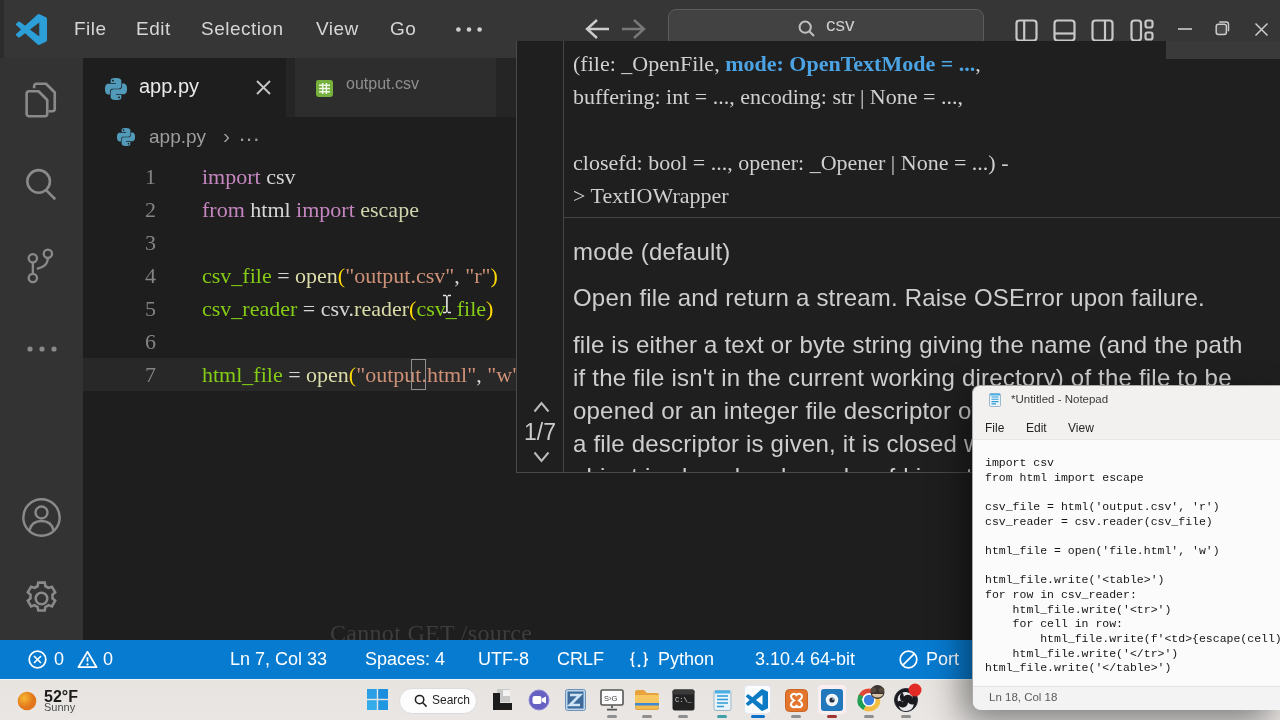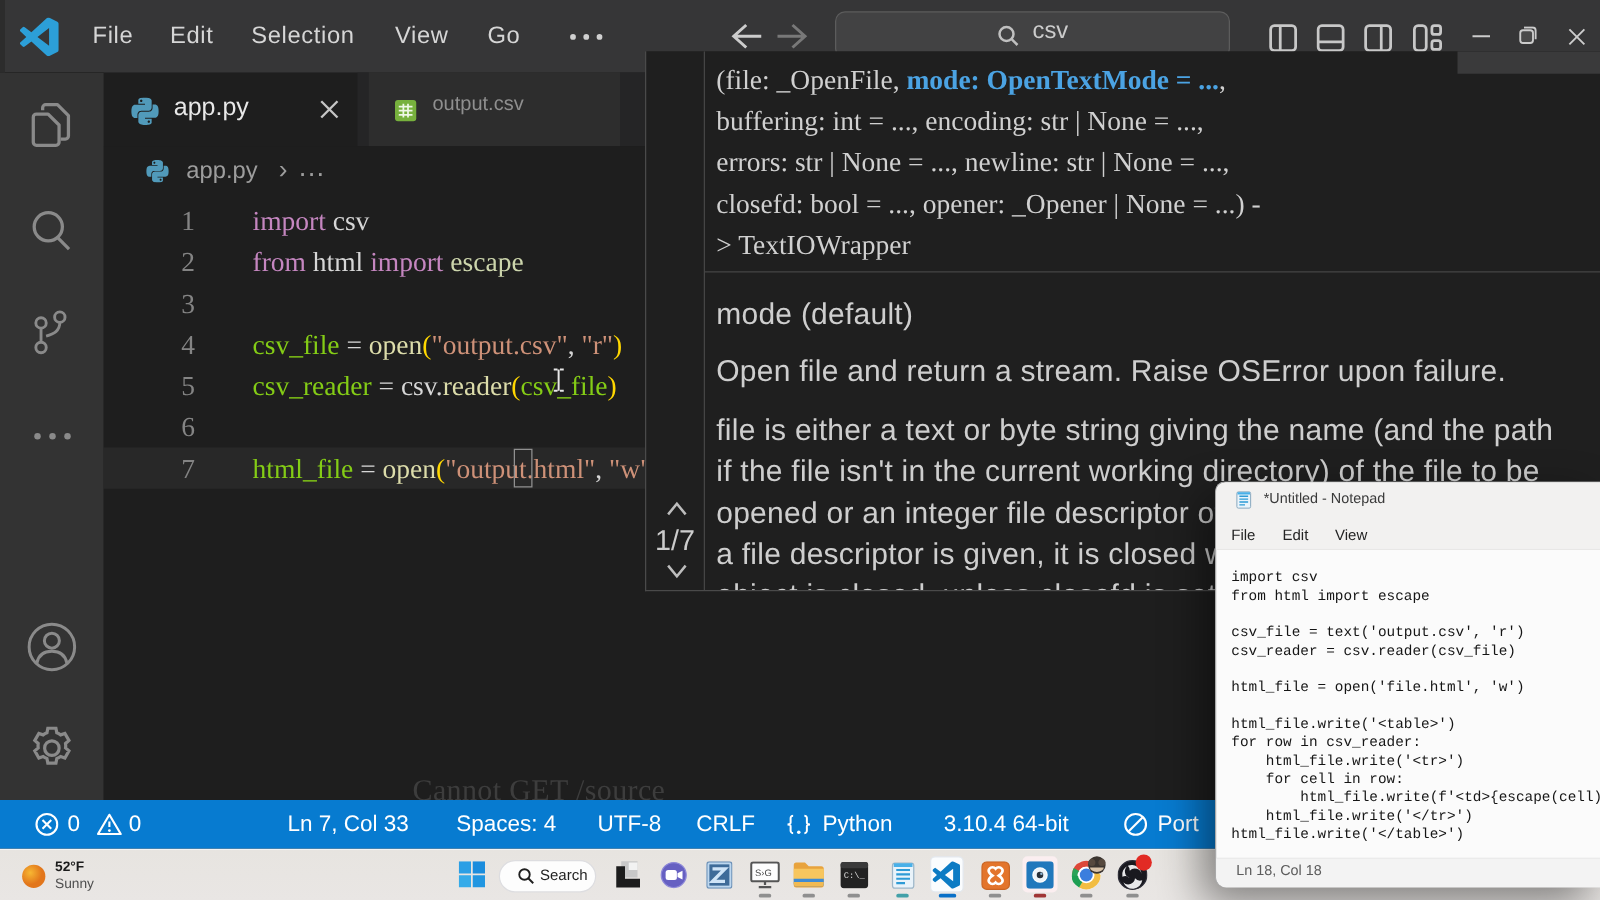--- a/index.html
+++ b/index.html
@@ -223,21 +223,21 @@
 
     <svg class="abs" style="left:17px;top:11px" width="20" height="20" viewBox="0 0 20 20">
         <defs>
           <radialGradient id="sun" cx="35%" cy="35%">
             <stop offset="0%" stop-color="#f7b733"></stop>
             <stop offset="100%" stop-color="#e2761b"></stop>
           </radialGradient>
         </defs>
         <circle cx="10" cy="10" r="9.3" fill="url(#sun)"></circle>
       </svg>
-    <div class="abs" style="left:44px;top:8px;font-size:11px;color:#1b1b1b;font-weight:bold">52°F</div>
+    <div class="abs" style="left:44px;top:8px;font-size:16px;color:#1b1b1b;font-weight:bold">52°F</div>
     <div class="abs" style="left:44px;top:21px;font-size:11px;color:#4f4f4f">Sunny</div>
 
     <svg class="abs" style="left:367px;top:9px" width="21" height="21" viewBox="0 0 21 21">
         <rect x="0" y="0" width="9.8" height="9.8" fill="#2b9fe5"></rect>
         <rect x="11.2" y="0" width="9.8" height="9.8" fill="#1b8ddd"></rect>
         <rect x="0" y="11.2" width="9.8" height="9.8" fill="#35abe9"></rect>
         <rect x="11.2" y="11.2" width="9.8" height="9.8" fill="#2196e1"></rect>
       </svg>
 
     <div class="abs" style="left:399px;top:8px;width:78px;height:26px;background:#fdfdfd;border:1px solid #dddde0;border-radius:13px"></div>
@@ -355,21 +355,20 @@
     <svg class="abs" style="left:16px;top:360px" width="17" height="12" viewBox="0 0 17 12">
         <path d="M1.5 10.5 L8.5 2 L15.5 10.5" stroke="#bdbdbd" stroke-width="2" fill="none"></path>
       </svg>
     <span class="abs" style="left:0px;top:378px;width:46px;text-align:center;color:#cccccc;font-size:23px">1/7</span>
     <svg class="abs" style="left:16px;top:410px" width="17" height="12" viewBox="0 0 17 12">
         <path d="M1.5 1.5 L8.5 10 L15.5 1.5" stroke="#bdbdbd" stroke-width="2" fill="none"></path>
       </svg>
 
     <div class="sigline mono" style="top:6px">(file: _OpenFile, <span class="modehl">mode: OpenTextMode = ...</span>,</div>
     <div class="sigline mono" style="top:39px">buffering: int = ..., encoding: str | None = ...,</div>
-    <div class="sigline mono" style="top:72px">errors: str | None = ..., newline: str | None = ...,</div>
     <div class="sigline mono" style="top:105px">closefd: bool = ..., opener: _Opener | None = ...) -</div>
     <div class="sigline mono" style="top:138px">&gt; TextIOWrapper</div>
 
     <div class="abs" style="left:47px;top:176px;width:717px;height:1px;background:#454545"></div>
 
     <div class="docline" style="top:197px">mode (default)</div>
     <div class="docline" style="top:243px">Open file and return a stream. Raise OSError upon failure.</div>
     <div class="docline" style="top:290px">file is either a text or byte string giving the name (and the path</div>
     <div class="docline" style="top:323px">if the file isn't in the current working directory) of the file to be</div>
     <div class="docline" style="top:356px">opened or an integer file descriptor of the file to be wrapped. (If</div>
@@ -388,21 +387,21 @@
         <path d="M2 2.6 H12" stroke="#49b0e8" stroke-width="1.8"></path>
       </svg>
     <span class="abs" style="left:38px;top:7px;font-size:11.5px;color:#3a3a3a">*Untitled - Notepad</span>
 
     <span class="abs" style="left:12px;top:35px;font-size:12px;color:#242424">File</span>
     <span class="abs" style="left:53px;top:35px;font-size:12px;color:#242424">Edit</span>
     <span class="abs" style="left:95px;top:35px;font-size:12px;color:#242424">View</span>
 
     <div class="npline" style="top:70px">import csv</div>
     <div class="npline" style="top:85px">from html import escape</div>
-    <div class="npline" style="top:114px">csv_file = text('output.csv', 'r')</div>
+    <div class="npline" style="top:114px">csv_file = html('output.csv', 'r')</div>
     <div class="npline" style="top:129px">csv_reader = csv.reader(csv_file)</div>
     <div class="npline" style="top:158px">html_file = open('file.html', 'w')</div>
     <div class="npline" style="top:187px">html_file.write('&lt;table&gt;')</div>
     <div class="npline" style="top:202px">for row in csv_reader:</div>
     <div class="npline" style="top:217px">    html_file.write('&lt;tr&gt;')</div>
     <div class="npline" style="top:231px">    for cell in row:</div>
     <div class="npline" style="top:246px">        html_file.write(f'&lt;td&gt;{escape(cell)}&lt;/td&gt;')</div>
     <div class="npline" style="top:261px">    html_file.write('&lt;/tr&gt;')</div>
     <div class="npline" style="top:275px">html_file.write('&lt;/table&gt;')</div>
 

